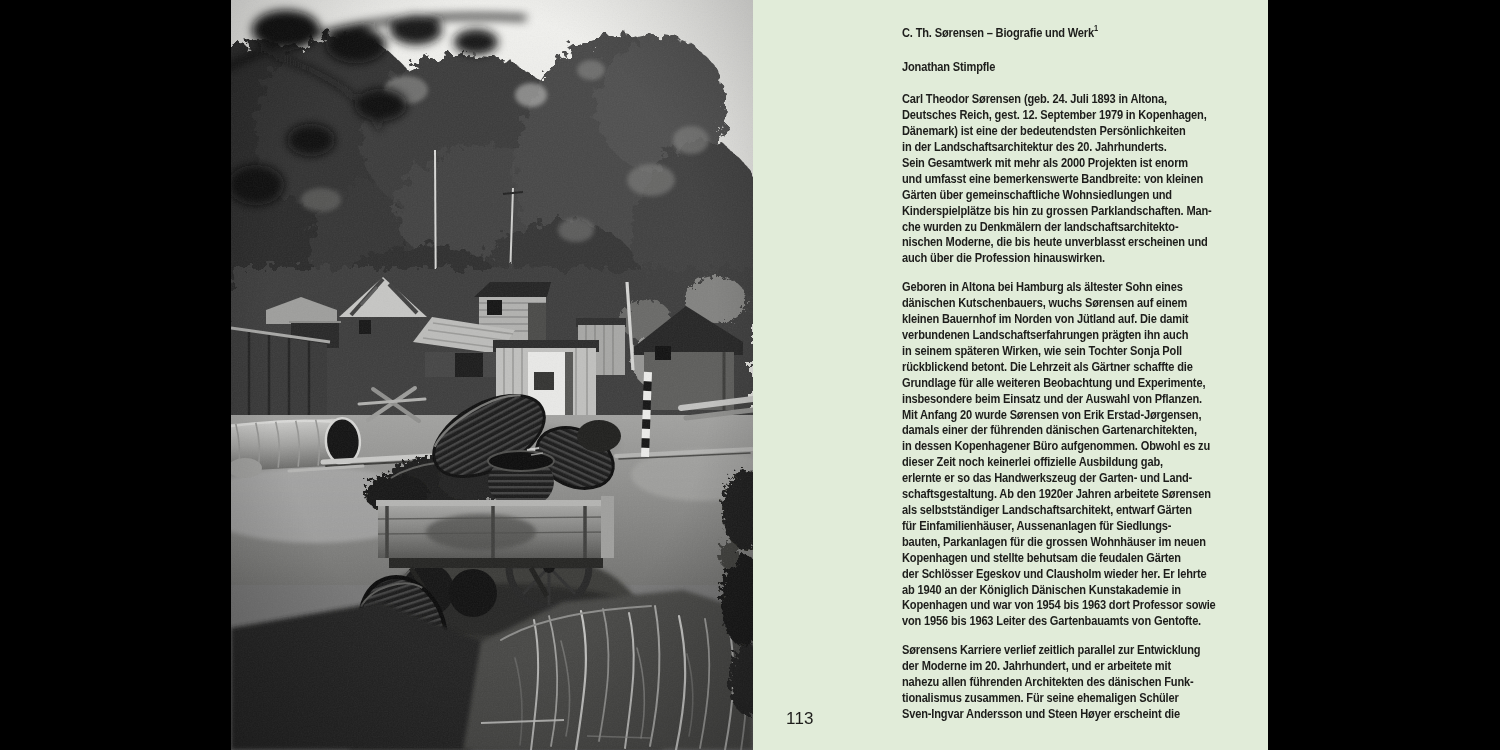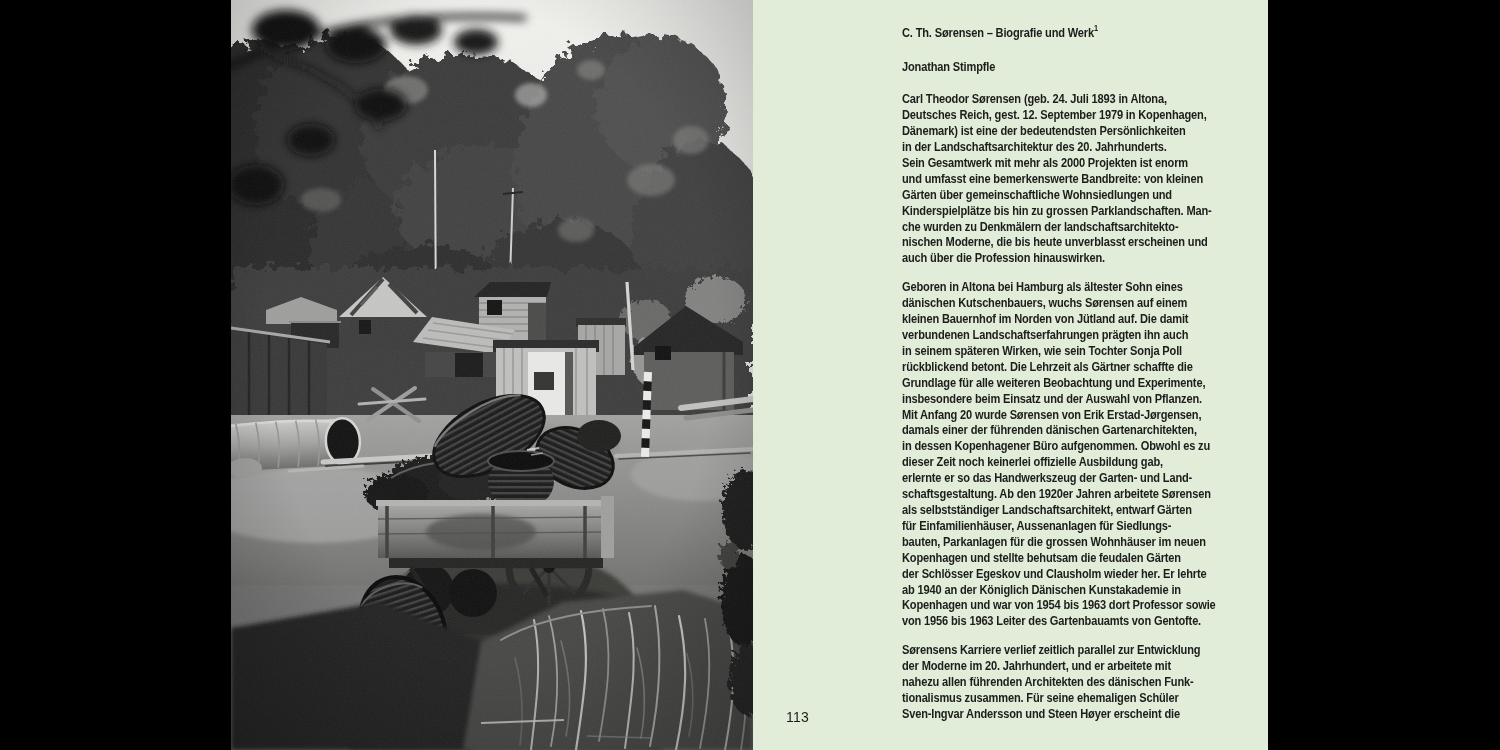--- a/index.html
+++ b/index.html
@@ -11,21 +11,21 @@
   .text-page{left:753px;width:515px;}
   .textblock{position:absolute;left:149px;top:21px;width:420px;
              transform:scaleX(0.82);transform-origin:0 0;
              font-size:13.5px;line-height:15.9px;font-weight:700;
              letter-spacing:-0.2px;}
   .title-line{white-space:nowrap;}
   .title-line sup{font-size:9px;letter-spacing:0;}
   .author-line{margin-top:19px;white-space:nowrap;}
   .para{margin-top:16px;white-space:pre-line;}
   .para + .para{margin-top:13px;}
-  .pagenum{position:absolute;left:33px;top:709px;font-size:14px;font-weight:400;letter-spacing:0.2px;}
+  .pagenum{position:absolute;left:33px;top:709px;font-size:17px;font-weight:400;letter-spacing:0.2px;}
 </style>
 </head>
 <body>
 
 <div class="stage" style="background: rgb(0, 0, 0);">
 
   <div class="page photo-page">
     <svg width="522" height="750" viewBox="0 0 522 750" xmlns="http://www.w3.org/2000/svg" role="img">
       <defs>
         <linearGradient id="sky" x1="0" y1="0" x2="0" y2="1">

